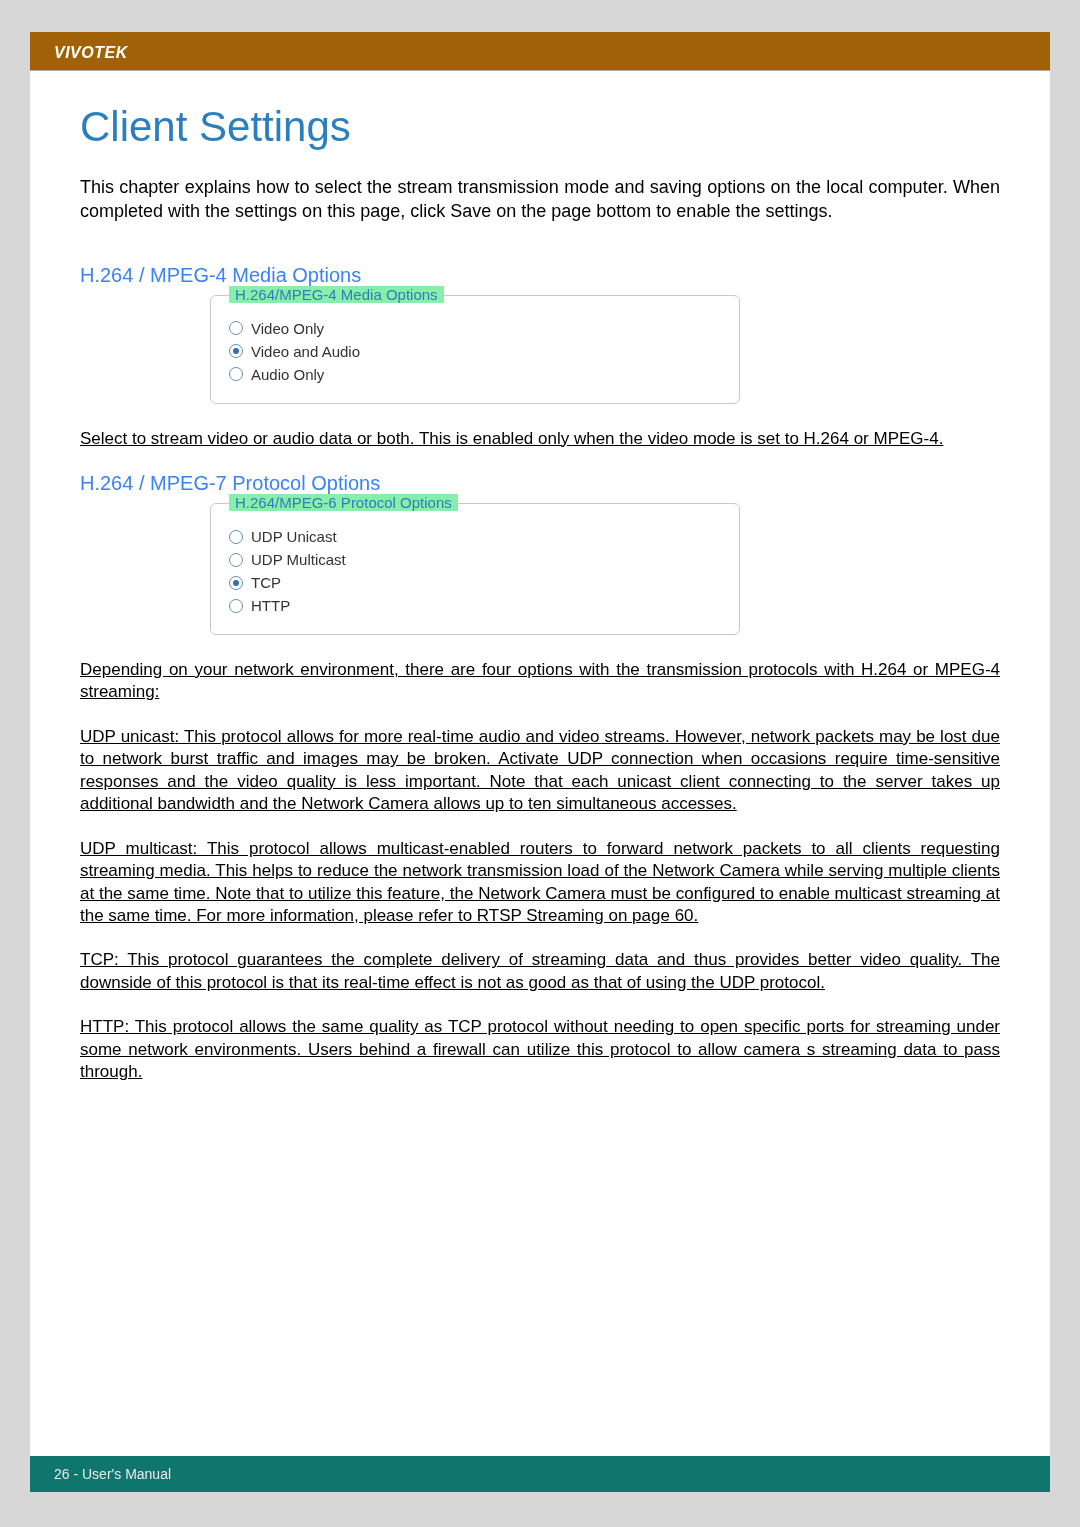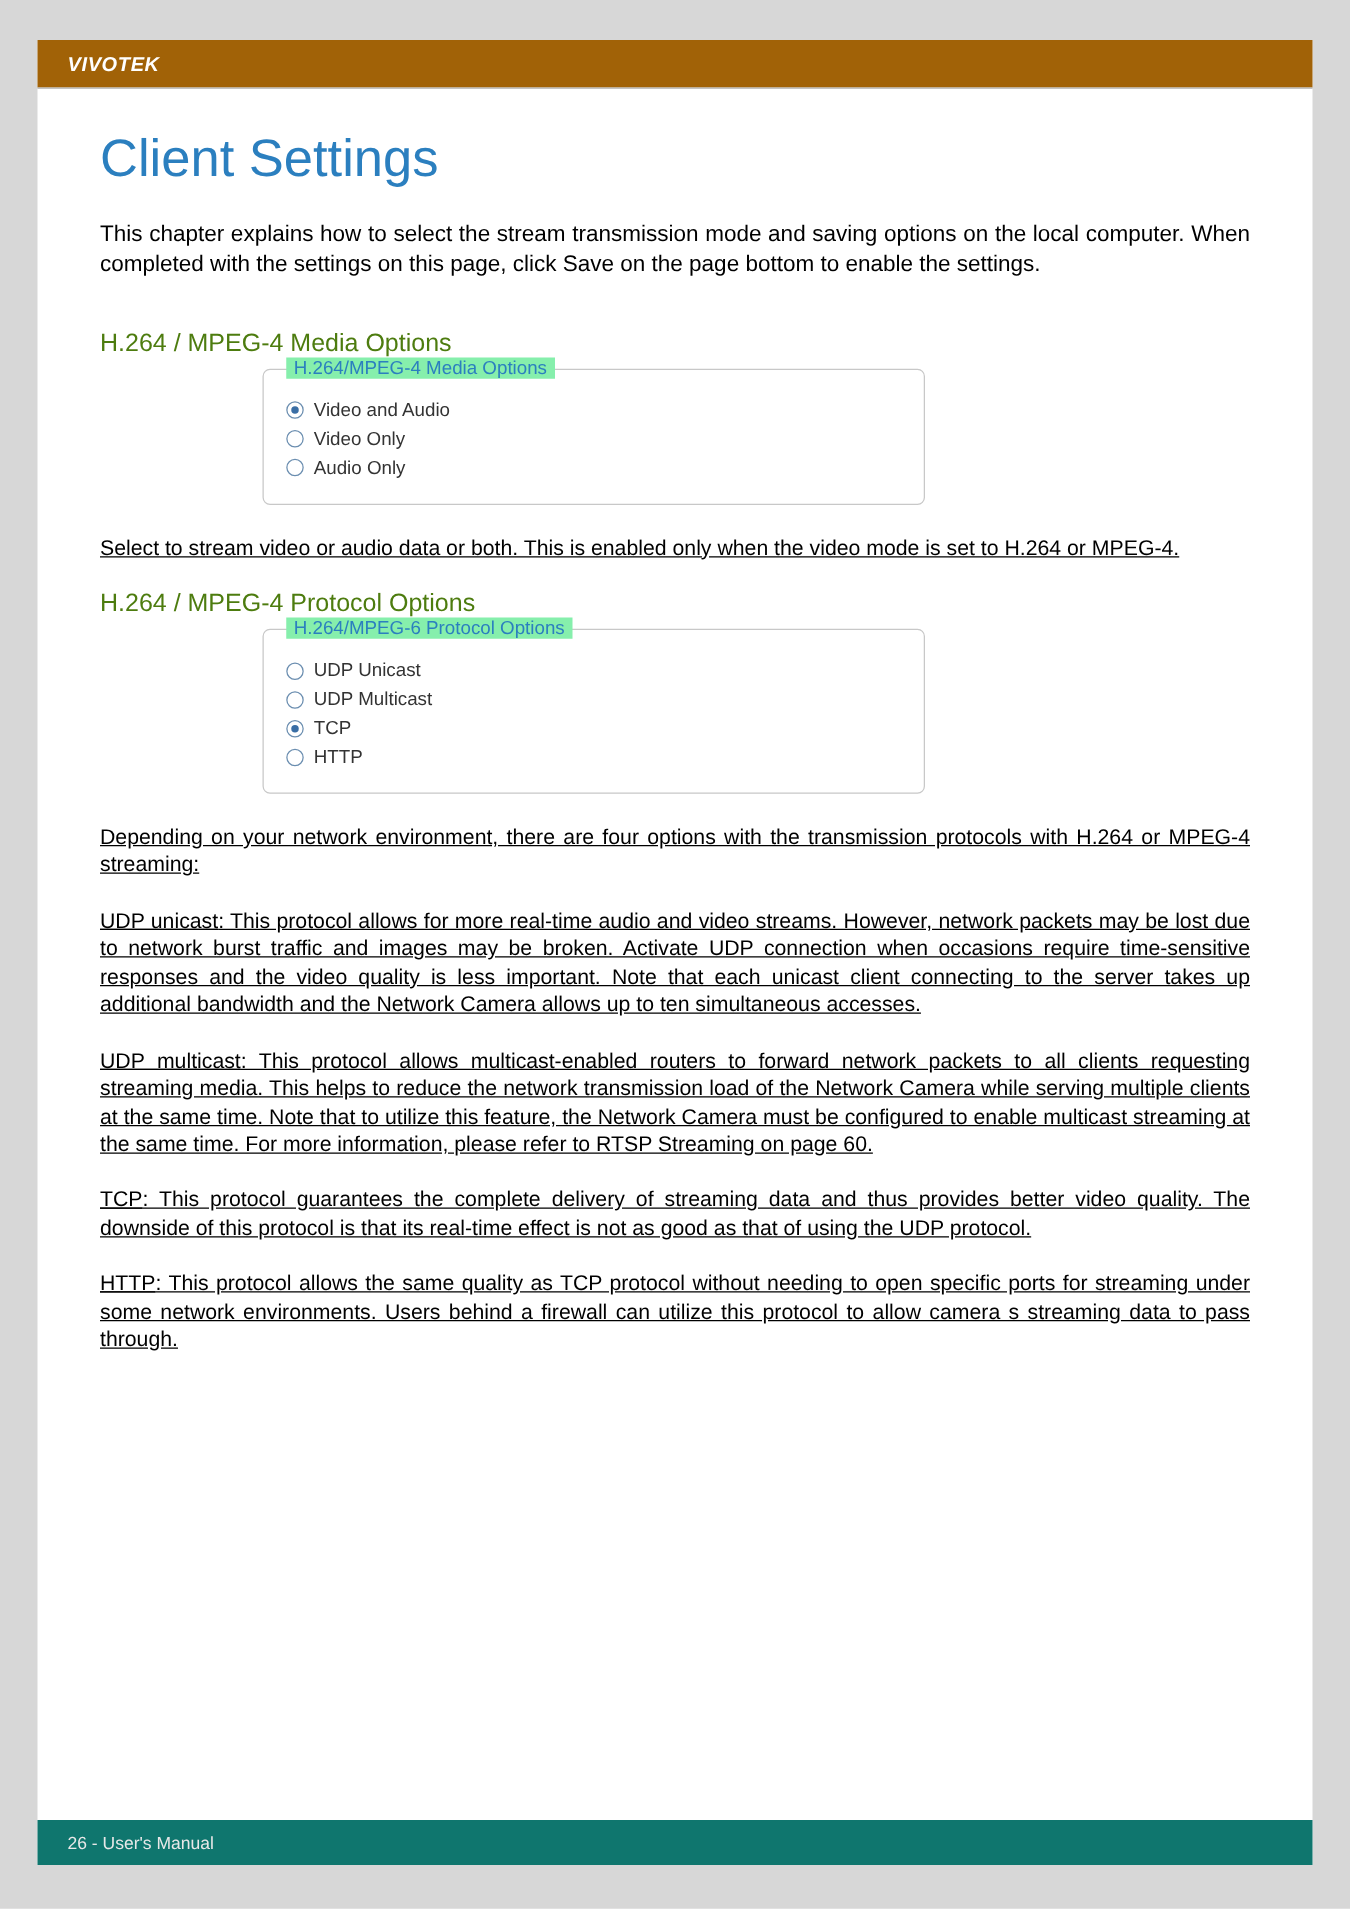--- a/index.html
+++ b/index.html
@@ -39,21 +39,21 @@
     font-weight: 400;
     margin-bottom: 24px;
   }
   .intro {
     font-size: 18px;
     line-height: 1.35;
     text-align: justify;
     margin-bottom: 40px;
   }
   .section-heading {
-    color: #4d7c0f;
+    color: #3b82f6;
     font-size: 20px;
     font-weight: 400;
     margin-bottom: 8px;
   }
   .fieldset-wrap {
     border: 1px solid #c8c8c8;
     border-radius: 6px;
     margin: 0 0 24px 130px;
     width: 530px;
     padding: 18px 18px 14px 18px;
@@ -129,36 +129,36 @@
 
     <h1 class="title">Client Settings</h1>
 
     <p class="intro">This chapter explains how to select the stream transmission mode and saving options on the local computer. When completed with the settings on this page, click Save on the page bottom to enable the settings.</p>
 
     <div class="section-heading">H.264 / MPEG-4 Media Options</div>
     <div class="fieldset-wrap">
       <div class="fieldset-legend">H.264/MPEG-4 Media Options</div>
 
       <div class="radio-row">
+        <span class="radio"></span>
+        <span>Video Only</span>
+      </div>
+      <div class="radio-row">
         <span class="radio selected"></span>
         <span>Video and Audio</span>
       </div>
       <div class="radio-row">
         <span class="radio"></span>
-        <span>Video Only</span>
-      </div>
-      <div class="radio-row">
-        <span class="radio"></span>
         <span>Audio Only</span>
       </div>
     </div>
 
     <p class="para">Select to stream video or audio data or both. This is enabled only when the video mode is set to H.264 or MPEG-4.</p>
 
-    <div class="section-heading">H.264 / MPEG-4 Protocol Options</div>
+    <div class="section-heading">H.264 / MPEG-7 Protocol Options</div>
     <div class="fieldset-wrap">
       <div class="fieldset-legend">H.264/MPEG-6 Protocol Options</div>
 
       <div class="radio-row">
         <span class="radio"></span>
         <span>UDP Unicast</span>
       </div>
       <div class="radio-row">
         <span class="radio"></span>
         <span>UDP Multicast</span>

